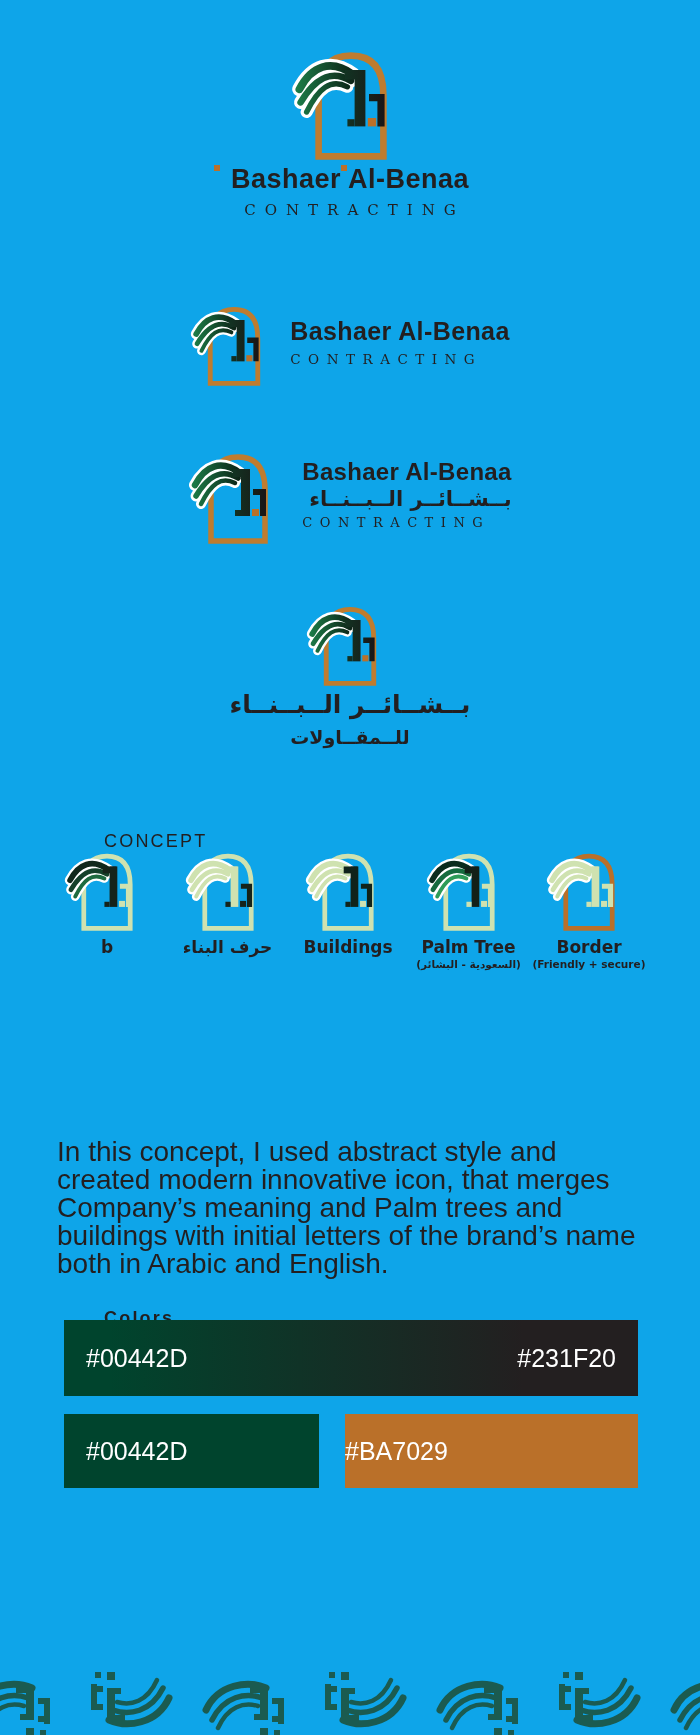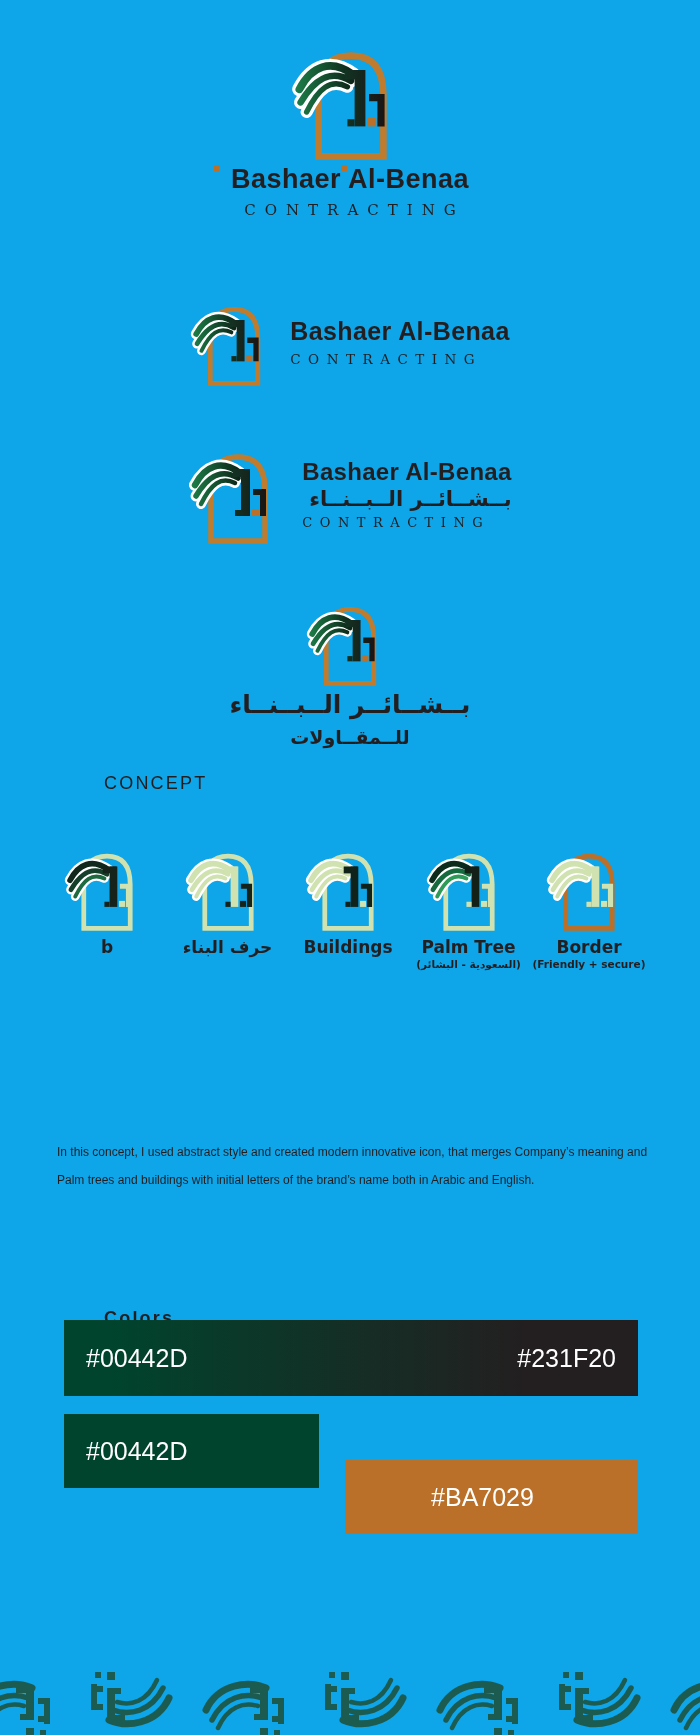--- a/index.html
+++ b/index.html
@@ -36,54 +36,54 @@
   .l3-sub{font-size:13px;letter-spacing:7.5px;margin-top:4px;}
 
   
   .l4-icon{left:306px;top:598px;width:88px;height:88px;}
   .l4-ar1{left:0;top:690px;width:700px;text-align:center;direction:rtl;
     font-size:25px;font-weight:700;font-family:"DejaVu Sans",sans-serif;}
   .l4-ar2{left:0;top:726px;width:700px;text-align:center;direction:rtl;
     font-size:19px;font-weight:700;font-family:"DejaVu Sans",sans-serif;}
 
   
-  .concept-h{left:104px;top:773px;font-size:18px;letter-spacing:2.2px;font-weight:500;}
+  .concept-h{left:104px;top:831px;font-size:18px;letter-spacing:2.2px;font-weight:500;}
   .variants{left:48px;top:845px;width:600px;display:flex;justify-content:space-between;}
   .variant{width:118px;text-align:center;}
   .variant svg{width:86px;height:86px;display:block;margin:0 auto;}
   .vlabel{font-size:17px;font-weight:700;margin-top:6px;font-family:"DejaVu Sans",sans-serif;}
   .vsub{font-size:10.5px;margin-top:1px;font-weight:700;font-family:"DejaVu Sans",sans-serif;}
 
   
   .v{--arch:#CFE2B0;--f1:#CFE2B0;--f2:#CFE2B0;--f3:#CFE2B0;
      --topbar:#CFE2B0;--bar:#CFE2B0;--foot:#CFE2B0;--bracket:#CFE2B0;--dot:#CFE2B0;}
   .v1{--f1:#11281C;--f2:#14402A;--f3:#1E6B40;--topbar:#15231A;--bar:#15231A;--foot:#15231A;}
   .v2{--bracket:#15231A;--foot:#15231A;--dot:#15231A;}
   .v3{--topbar:#10231A;--bar:#10231A;--foot:#10231A;--bracket:#10231A;}
   .v4{--f1:#0B2C1D;--f2:#166B3E;--f3:#2E9C58;--bar:#132018;--topbar:#132018;}
   .v5{--arch:#BA7029;}
 
   
   .par-ar1{left:57px;top:996px;width:588px;direction:rtl;text-align:justify;
     text-align-last:center;font-size:19.5px;line-height:27.5px;
     font-family:"DejaVu Sans",sans-serif;}
-  .par-en{left:57px;top:1138px;width:592px;font-size:12px;line-height:28px;}
+  .par-en{left:57px;top:1138px;width:592px;font-size:28px;line-height:28px;}
   .par-ar2{left:57px;top:1496px;width:588px;direction:rtl;text-align:justify;
     font-size:19.5px;line-height:28px;font-family:"DejaVu Sans",sans-serif;}
 
   
   .colors-h{left:104px;top:1308px;font-size:18px;letter-spacing:2.2px;font-weight:700;text-align:center;}
   .grad-bar{left:64px;top:1320px;width:574px;height:76px;
     display:flex;justify-content:space-between;align-items:center;padding:0 22px;box-sizing:border-box;
     background:linear-gradient(90deg,#00442D 8%,#231F20 80%);}
   .hex{color:#fff;font-size:25px;}
   .swatch-row{left:64px;top:1414px;width:574px;height:74px;display:flex;gap:26px;}
   .swatch{height:74px;display:flex;align-items:center;box-sizing:border-box;}
   .swatch-green{width:255px;background:#00442D;padding-left:22px;}
-  .swatch-orange{width:293px;background:#BA7029;justify-content:center;padding-right:18px;margin-top:46px;}
+  .swatch-orange{width:293px;background:#BA7029;justify-content:flex-start;padding-right:18px;}
 
   
   .band{left:0;top:1672px;width:700px;height:63px;}
 </style>
 </head>
 <body>
 
 <svg width="0" height="0" style="position:absolute" aria-hidden="true">
   <defs>
     <linearGradient id="gf" gradientUnits="userSpaceOnUse" x1="5" y1="0" x2="58" y2="0">

